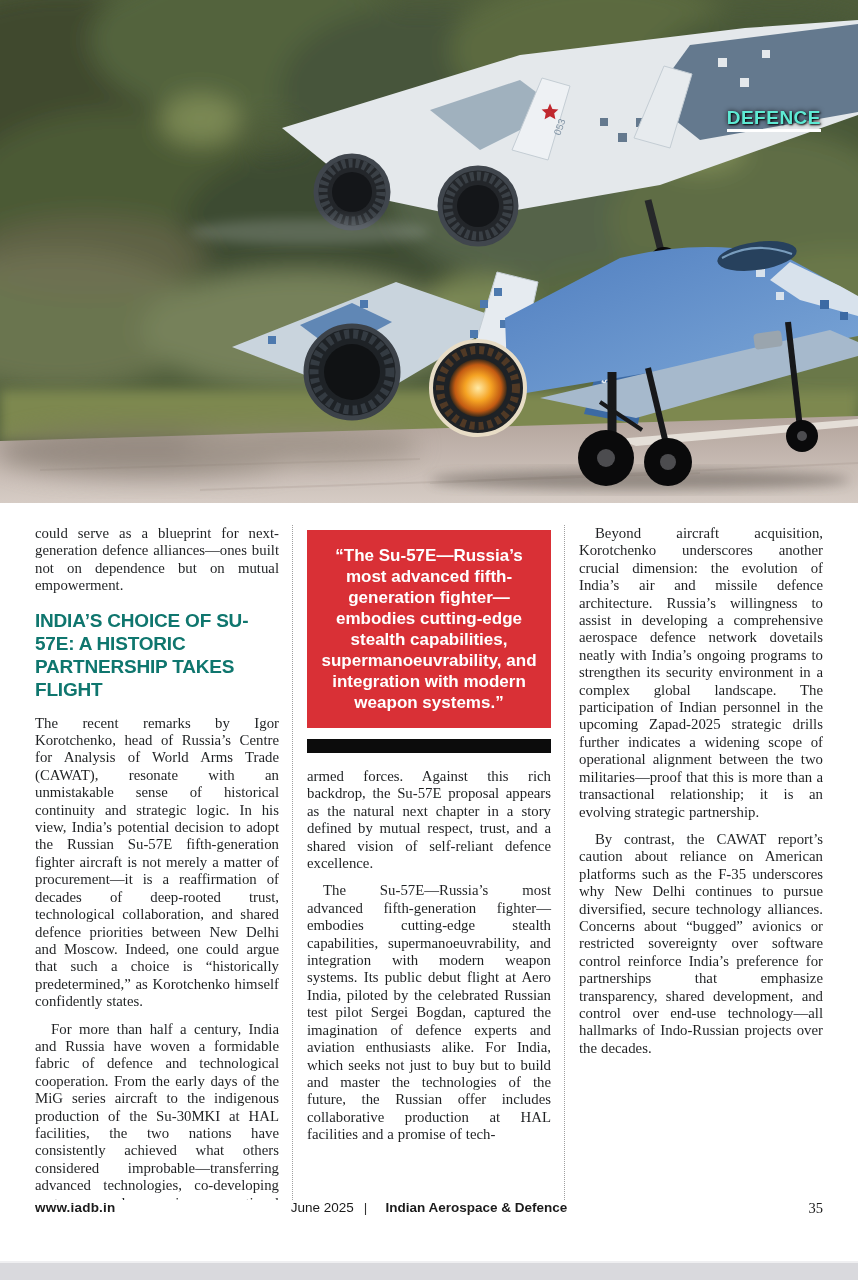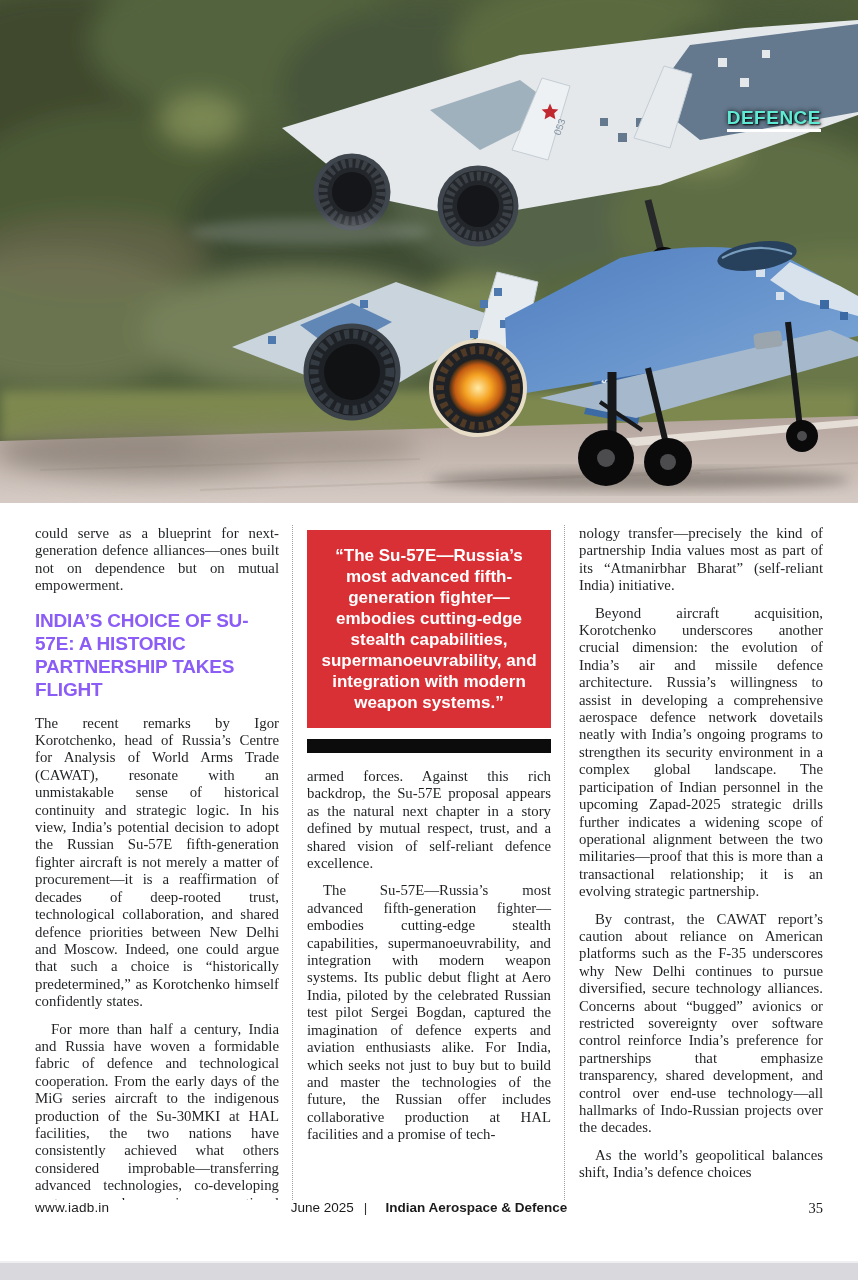--- a/index.html
+++ b/index.html
@@ -16,31 +16,31 @@
 
   
   .content{position:absolute;top:503px;left:0;right:0;height:697px;
     padding:22px 35px 0;box-sizing:border-box;display:flex;overflow:hidden;}
   .col{width:244px;flex:0 0 244px;}
   .col + .col{border-left:1px dotted #9f9f9f;margin-left:13px;padding-left:14px;}
   .body-p{font-size:14.8px;line-height:17.4px;text-align:justify;color:#1f2123;
     margin:0 0 10px;hyphens:auto;-webkit-hyphens:auto;word-spacing:.02em;}
   .body-p.indent{text-indent:16px;}
   .section-heading{font-family:"Liberation Sans",sans-serif;font-weight:bold;
-    font-size:19px;line-height:23px;color:#8b5cf6;margin:14px 0 14px;letter-spacing:-.2px;}
+    font-size:19px;line-height:23px;color:#0f766e;margin:14px 0 14px;letter-spacing:-.2px;}
 
   .pullquote{background:#d93036;color:#fff;text-align:center;
     font-family:"Liberation Sans",sans-serif;font-weight:bold;
     font-size:17px;line-height:21px;padding:15px 8px;margin:5px 0 0;}
   .black-bar{height:14px;background:#0c0c0c;margin:11px 0 15px;}
 
   
   .footer{position:absolute;left:35px;right:35px;top:1200px;height:22px;
     font-family:"Liberation Sans",sans-serif;font-size:13.5px;color:#1b1b1b;}
-  .footer .site{position:absolute;left:0;top:0;font-weight:normal;letter-spacing:.2px;}
+  .footer .site{position:absolute;left:0;top:0;font-weight:bold;letter-spacing:.2px;}
   .footer .center{position:absolute;left:50%;top:0;transform:translateX(-50%);white-space:nowrap;}
   .footer .center .sep{margin:0 10px;color:#333;}
   .footer .center .mag{font-weight:bold;margin-left:8px;}
   .footer .page-num{position:absolute;right:0;top:0;font-family:"Liberation Serif",serif;font-size:14.5px;}
 
   .bottom-strip{position:absolute;bottom:0;left:0;width:858px;height:17px;
     background:#d9d9dd;border-top:2px solid #efeff1;}
 </style>
 </head>
 <body>
@@ -236,24 +236,22 @@
     <div class="col">
       <div class="pullquote">
         <span>“The Su-57E—Russia’s most advanced fifth-generation fighter—embodies cutting-edge stealth capabilities, supermanoeuvrability, and integration with modern weapon systems.”</span>
       </div>
       <div class="black-bar"></div>
       <p class="body-p">armed forces. Against this rich backdrop, the Su-57E proposal appears as the natural next chapter in a story defined by mutual respect, trust, and a shared vision of self-reliant defence excellence.</p>
       <p class="body-p indent">The Su-57E—Russia’s most advanced fifth-generation fighter—embodies cutting-edge stealth capabilities, supermanoeuvrability, and integration with modern weapon systems. Its public debut flight at Aero India, piloted by the celebrated Russian test pilot Sergei Bogdan, captured the imagination of defence experts and aviation enthusiasts alike. For India, which seeks not just to buy but to build and master the technologies of the future, the Russian offer includes collaborative production at HAL facilities and a promise of tech-</p>
     </div>
 
     <div class="col">
-      <p class="body-p">nology transfer—precisely the kind of partnership India values most as part of its “Atmanirbhar Bharat” (self-reliant India) initiative.</p>
       <p class="body-p indent">Beyond aircraft acquisition, Korotchenko underscores another crucial dimension: the evolution of India’s air and missile defence architecture. Russia’s willingness to assist in developing a comprehensive aerospace defence network dovetails neatly with India’s ongoing programs to strengthen its security environment in a complex global landscape. The participation of Indian personnel in the upcoming Zapad-2025 strategic drills further indicates a widening scope of operational alignment between the two militaries—proof that this is more than a transactional relationship; it is an evolving strategic partnership.</p>
       <p class="body-p indent">By contrast, the CAWAT report’s caution about reliance on American platforms such as the F-35 underscores why New Delhi continues to pursue diversified, secure technology alliances. Concerns about “bugged” avionics or restricted sovereignty over software control reinforce India’s preference for partnerships that emphasize transparency, shared development, and control over end-use technology—all hallmarks of Indo-Russian projects over the decades.</p>
-      <p class="body-p indent">As the world’s geopolitical balances shift, India’s defence choices</p>
     </div>
 
   </div>
 
   <div class="footer">
     <span class="site">www.iadb.in</span>
     <span class="center">
       <span>June 2025</span><span class="sep">|</span><span class="mag">Indian Aerospace &amp; Defence</span>
     </span>
     <span class="page-num">35</span>

